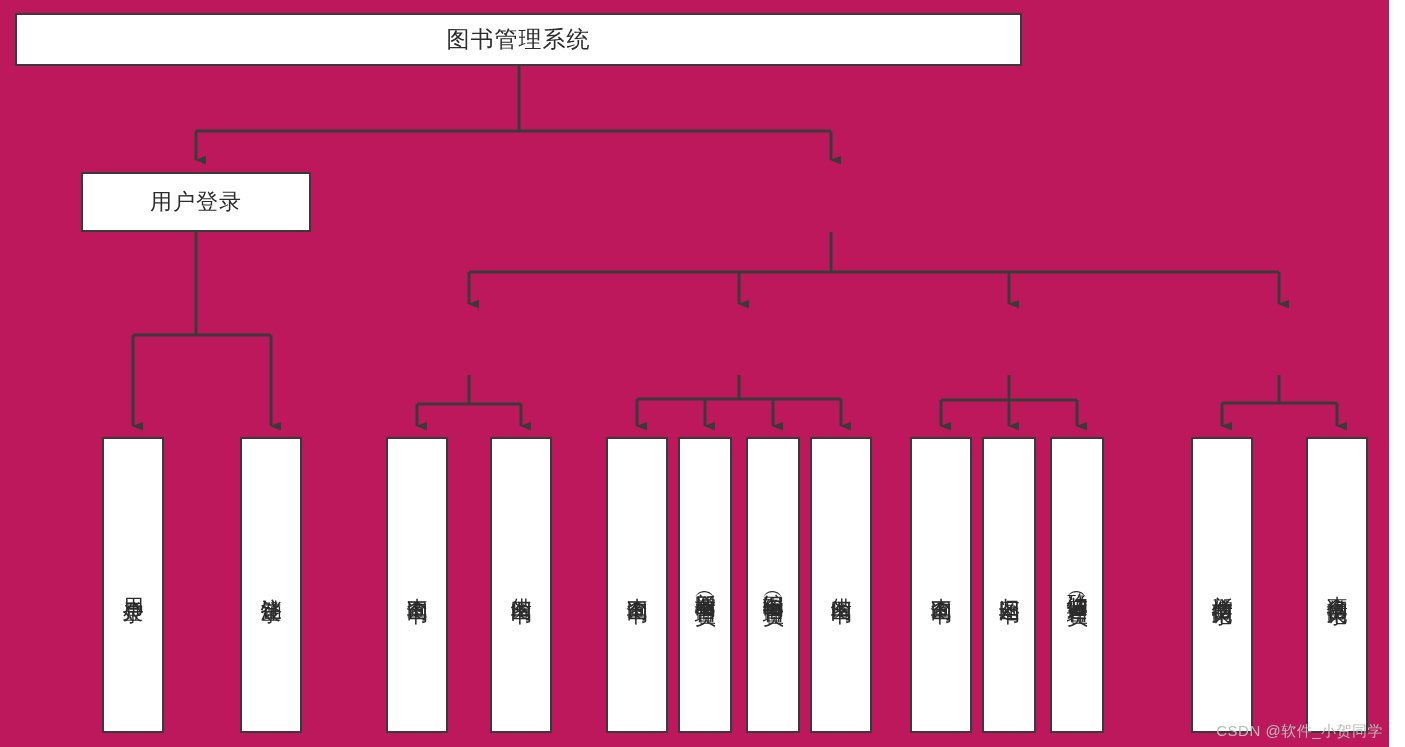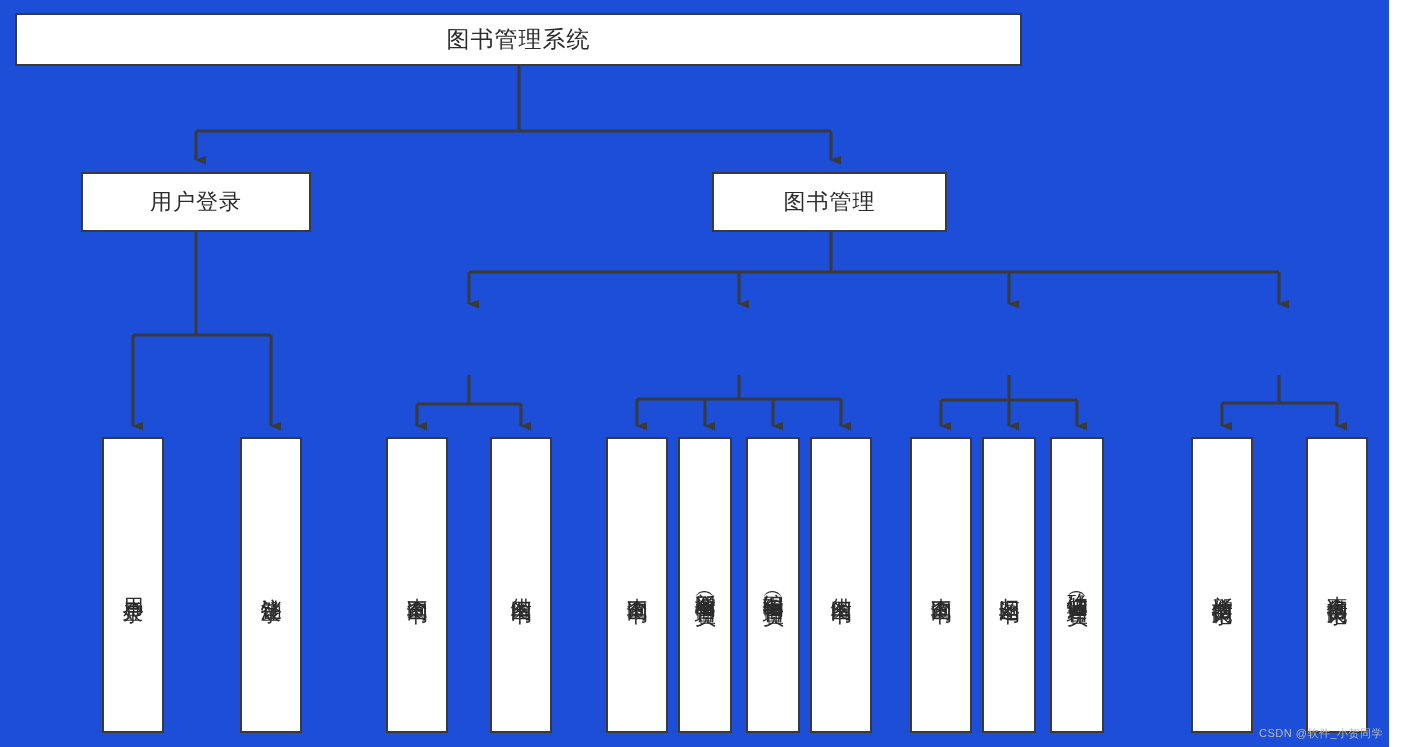--- a/index.html
+++ b/index.html
@@ -7,21 +7,21 @@
     padding: 0;
     background: #ffffff;
   }
   body {
     font-family: "Liberation Sans", "DejaVu Sans", sans-serif;
   }
   #canvas {
     position: relative;
     width: 1389px;
     height: 747px;
-    background: #1d4ed8;
+    background: #be185d;
     overflow: hidden;
   }
   svg.wires {
     position: absolute;
     left: 0;
     top: 0;
     width: 1405px;
     height: 747px;
     pointer-events: none;
   }
@@ -56,21 +56,21 @@
   }
   .node.v span {
     writing-mode: vertical-rl;
     text-orientation: upright;
     display: block;
   }
   .watermark {
     position: absolute;
     right: 6px;
     bottom: 6px;
-    font-size: 11px;
+    font-size: 15px;
     color: #b9b9b9;
     letter-spacing: 0.5px;
     white-space: nowrap;
     margin-top: 20px;
   }
 </style>
 </head>
 <body>
 
 <div id="canvas">
@@ -126,23 +126,20 @@
   </svg>
 
   <div class="node h title" style="left:15px; top:13px; width:1007px; height:53px;">
     <span>图书管理系统</span>
   </div>
 
   <div class="node h" style="left:81px; top:172px; width:230px; height:60px;">
     <span>用户登录</span>
   </div>
 
-  <div class="node h" style="left:712px; top:172px; width:235px; height:60px;">
-    <span>图书管理</span>
-  </div>
 
 
 
 
 
   <div class="node v" style="left:102px; top:437px; width:62px; height:296px;">
     <span>用户登录</span>
   </div>
 
   <div class="node v" style="left:240px; top:437px; width:62px; height:296px;">

